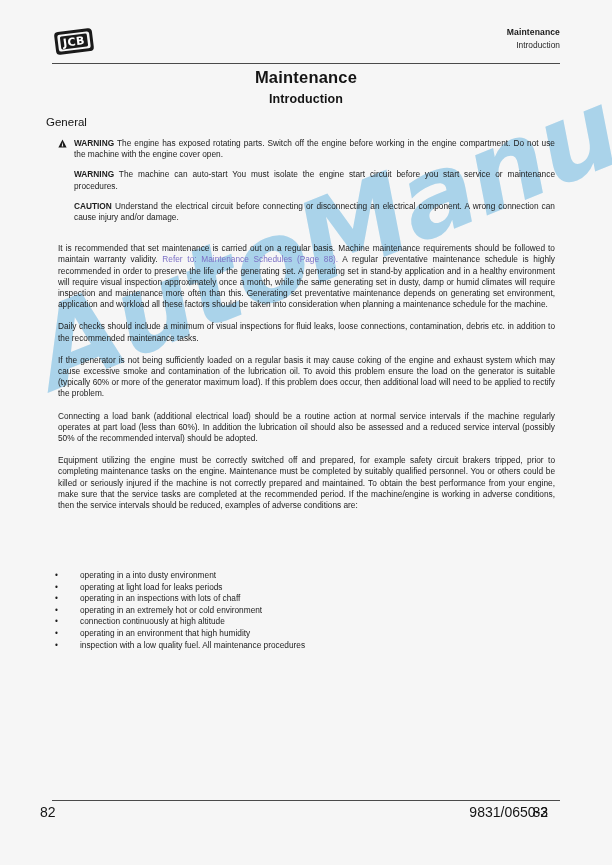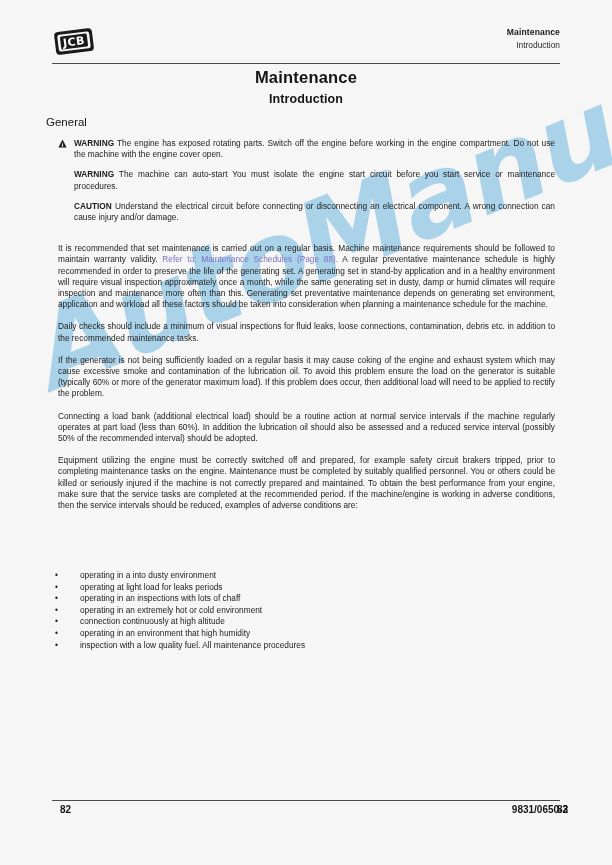--- a/index.html
+++ b/index.html
@@ -207,26 +207,26 @@
   .rule-bottom {
     position: absolute;
     left: 52px;
     top: 800px;
     width: 508px;
     height: 1px;
     background: #4a4a4a;
   }
   .footer {
     position: absolute;
-    left: 60px;
+    left: 40px;
     top: 804px;
     width: 508px;
     height: 14px;
-    font-size: 10px;
-    font-weight: 700;
+    font-size: 14px;
+    font-weight: 400;
     color: #141414;
   }
   .footer-left { position: absolute; left: 0; top: 0; }
   .footer-center { position: absolute; left: 0; width: 100%; text-align: right; top: 0; padding-left: 24px; }
   .footer-right { position: absolute; right: 0; top: 0; }
 </style>
 </head>
 <body>
 
 <div class="page">

